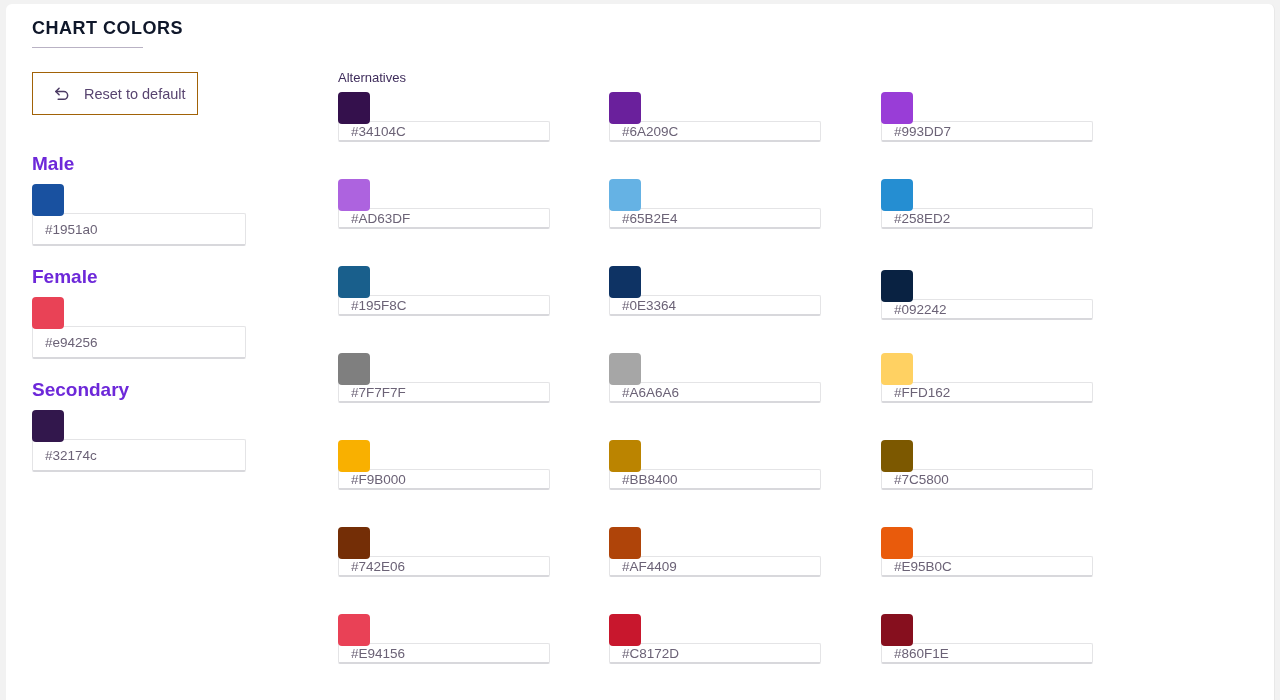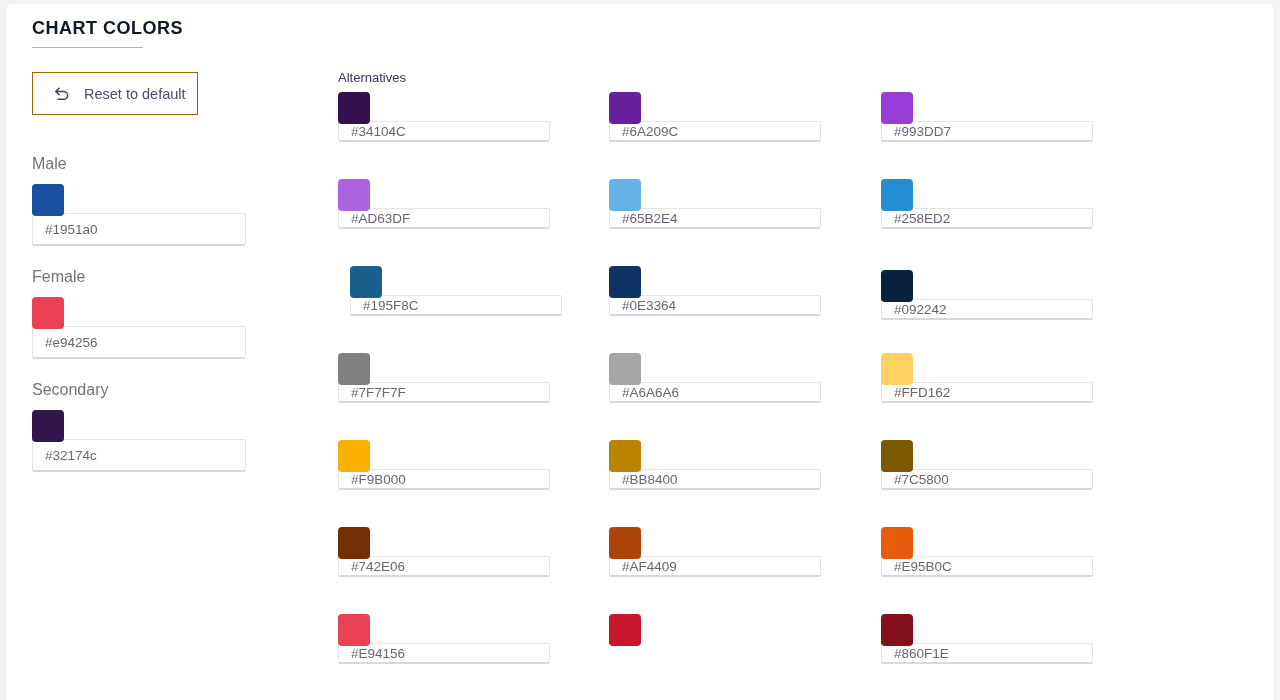--- a/index.html
+++ b/index.html
@@ -80,25 +80,26 @@
 
   
   .sidebar {
     position: absolute;
     left: 26px;
     top: 152px;
     width: 214px;
   }
   .side-field { position: relative; height: 113px; }
   .side-field .field-label {
-    font-size: 16px;
-    color: #737373;
+    font-size: 19px;
+    color: #6d28d9;
     line-height: 16px;
     margin-bottom: 10px;
     white-space: nowrap;
+    font-weight: bold;
   }
   .side-field .swatch {
     position: absolute;
     left: 0;
     top: 28px;
     width: 32px;
     height: 32px;
     border-radius: 4px;
     z-index: 2;
   }
@@ -230,21 +231,21 @@
           <div class="hex-input">#AD63DF</div>
         </div>
         <div class="alt-field col-1" style="left: 271px; top: 87px;">
           <div class="swatch" style="background: rgb(101, 178, 228);"></div>
           <div class="hex-input">#65B2E4</div>
         </div>
         <div class="alt-field col-2" style="left: 543px; top: 87px;">
           <div class="swatch" style="background: rgb(37, 142, 210);"></div>
           <div class="hex-input">#258ED2</div>
         </div>
-        <div class="alt-field col-0" style="left: 12px; top: 174px; text-decoration: underline;">
+        <div class="alt-field col-0" style="left: 0px; top: 174px; text-decoration: underline;">
           <div class="swatch" style="background: rgb(25, 95, 140);"></div>
           <div class="hex-input">#195F8C</div>
         </div>
         <div class="alt-field col-1" style="left: 271px; top: 174px;">
           <div class="swatch" style="background: rgb(14, 51, 100);"></div>
           <div class="hex-input">#0E3364</div>
         </div>
         <div class="alt-field col-2" style="left: 543px; top: 178px;">
           <div class="swatch" style="background: rgb(9, 34, 66);"></div>
           <div class="hex-input">#092242</div>
@@ -284,20 +285,21 @@
         <div class="alt-field col-2" style="left: 543px; top: 435px;">
           <div class="swatch" style="background: rgb(233, 91, 12);"></div>
           <div class="hex-input">#E95B0C</div>
         </div>
         <div class="alt-field col-0" style="left: 0px; top: 522px;">
           <div class="swatch" style="background: rgb(233, 65, 86);"></div>
           <div class="hex-input">#E94156</div>
         </div>
         <div class="alt-field col-1" style="left: 271px; top: 522px;">
           <div class="swatch" style="background: rgb(200, 23, 45);"></div>
+          <div class="hex-input">#C8172D</div>
         </div>
         <div class="alt-field col-2" style="left: 543px; top: 522px;">
           <div class="swatch" style="background: rgb(134, 15, 30);"></div>
           <div class="hex-input">#860F1E</div>
         </div>
       </div>
   </div>
 
 </div>
 

